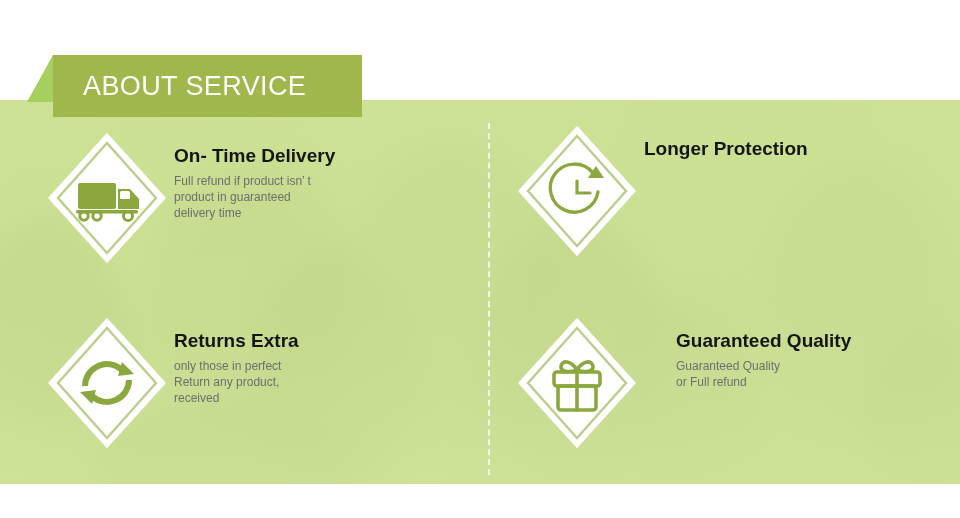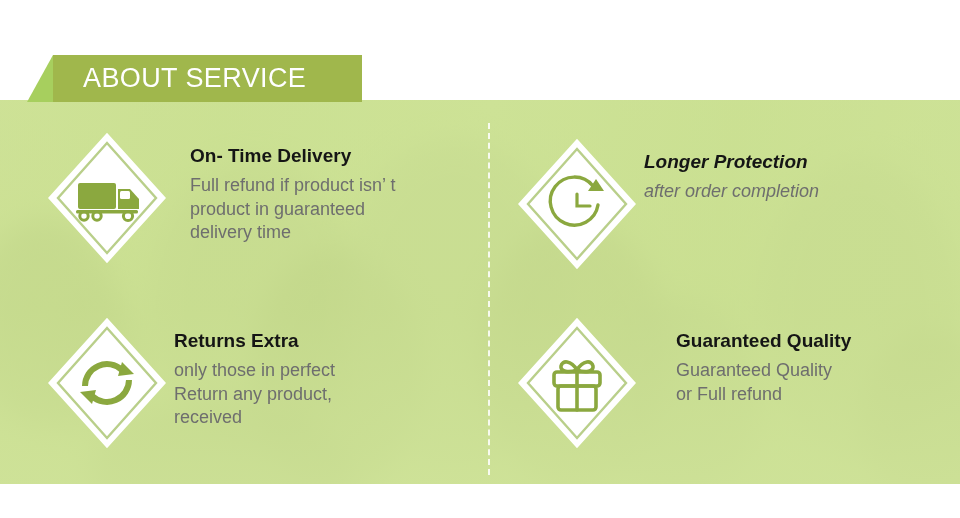--- a/index.html
+++ b/index.html
@@ -82,21 +82,21 @@
     width: 26px;
     height: 47px;
     background: #a7cf5e;
     clip-path: polygon(100% 0, 100% 100%, 0 100%);
   }
   .ribbon-body {
     position: absolute;
     left: 26px;
     top: 0;
     width: 309px;
-    height: 47px;
+    height: 62px;
     background: #a0b74c;
     display: flex;
     align-items: center;
   }
   .ribbon-title {
     color: #ffffff;
     font-size: 27px;
     font-weight: 400;
     letter-spacing: .4px;
     margin-left: 30px;
@@ -119,22 +119,22 @@
   .grid {
     position: absolute;
     inset: 0;
     z-index: 4;
   }
   .feature {
     position: absolute;
     display: flex;
     align-items: flex-start;
   }
-  .f-tl { left: 48px;  top: 133px; gap: 16px; }
-  .f-tr { left: 518px; top: 139px; font-style: italic; }
+  .f-tl { left: 48px;  top: 133px; }
+  .f-tr { left: 518px; top: 126px; }
   .f-bl { left: 48px;  top: 318px; }
   .f-br { left: 518px; top: 318px; gap: 32px; }
 
   .diamond {
     position: relative;
     width: 118px;
     height: 130px;
     flex: 0 0 118px;
     margin-right: 8px;
   }
@@ -145,21 +145,21 @@
   }
   .f-title {
     font-size: 19px;
     font-weight: bold;
     color: #151515;
     line-height: 1.15;
     margin: 0 0 7px 0;
     white-space: nowrap;
   }
   .f-desc {
-    font-size: 18px;
+    font-size: 12px;
     color: #6e6e6e;
     line-height: 1.32;
     margin: 0;
     max-width: 290px;
   }
   .f-desc span { display: block; white-space: nowrap; }
 </style>
 </head>
 <body>
 
@@ -229,21 +229,20 @@
           <g fill="none" stroke="#8ba83f" stroke-width="3.4" stroke-linecap="round">
             <path d="M75 47 A24 24 0 1 0 80 66"></path>
             <path d="M59 55 v12 h13" stroke-width="3.2"></path>
           </g>
           <polygon points="78,40 86,52 70,52" fill="#8ba83f"></polygon>
         </svg>
       </div>
       <div class="f-text">
         <div class="f-title">Longer Protection</div>
         <div class="f-desc">
-          <span>after order completion</span>
         </div>
       </div>
     </div>
 
     <div class="feature f-bl">
       <div class="diamond">
         <svg class="diamond-svg" width="118" height="130" viewBox="0 0 118 130">
           <polygon points="59,2 116,65 59,128 2,65" fill="#ffffff"></polygon>
           <polygon points="59,2 116,65 59,128 2,65" fill="none" stroke="#ffffff" stroke-width="3"></polygon>
           <polygon points="59,10 108,65 59,120 10,65" fill="none" stroke="#b9cf8a" stroke-width="2.4"></polygon>

